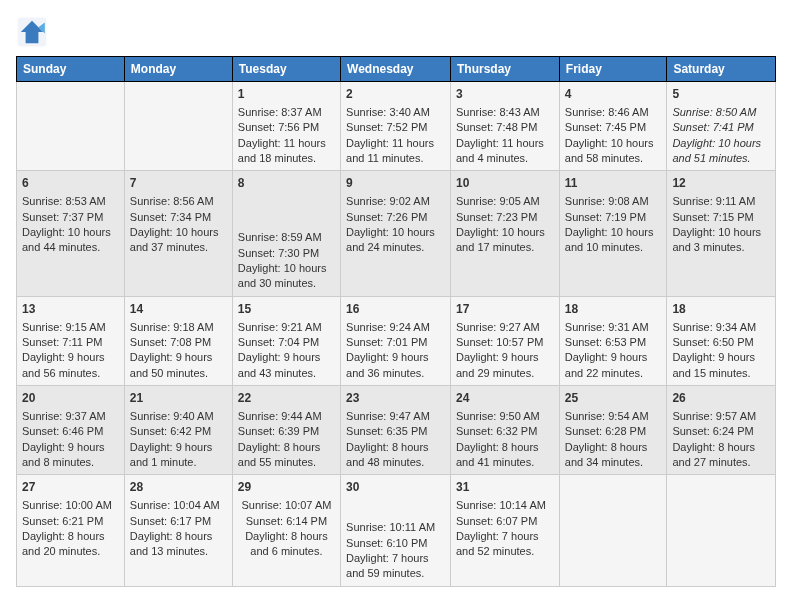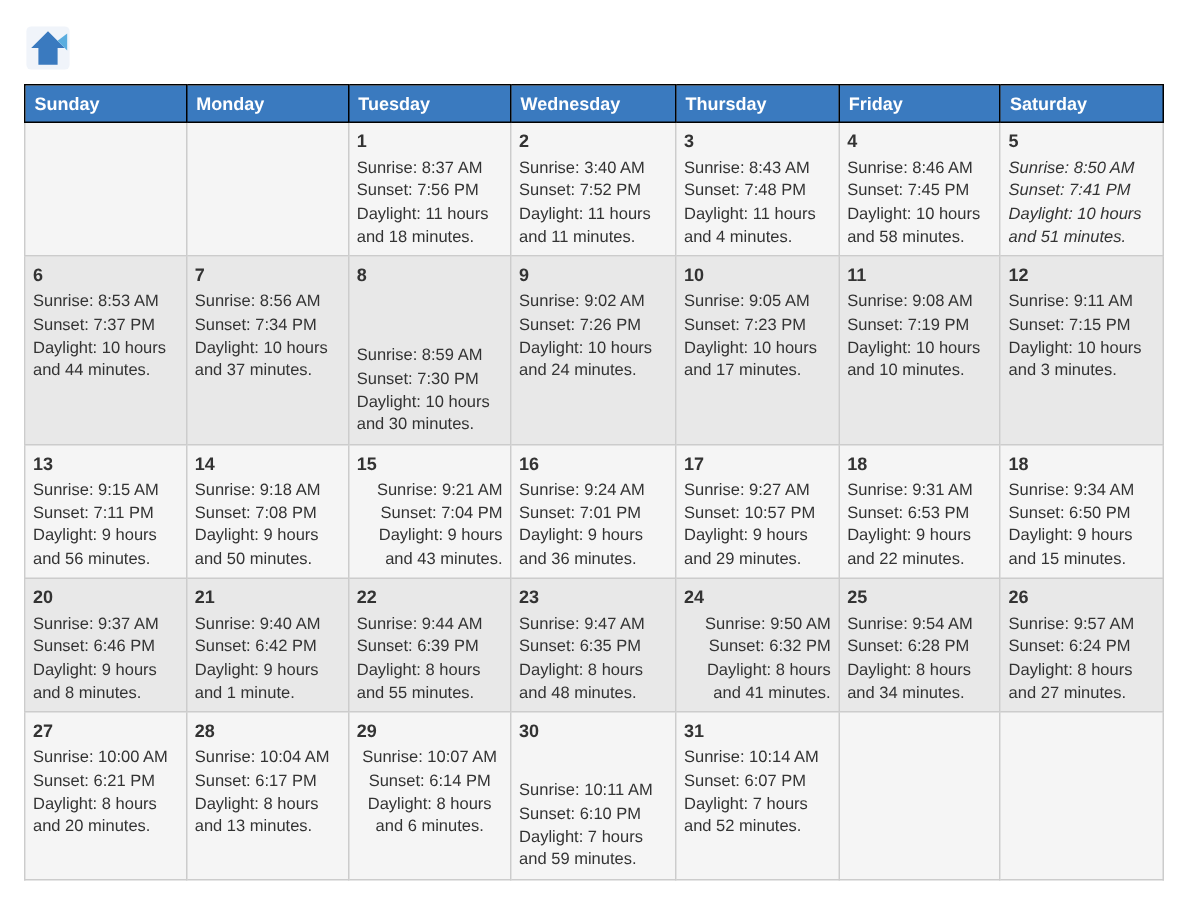--- a/index.html
+++ b/index.html
@@ -209,21 +209,21 @@
 Daylight: 9 hours and 56 minutes.</div>
         </td>
         <td>
           <span class="day-num">14</span>
           <div class="cell-text" style="white-space: pre-line;">Sunrise: 9:18 AM
 Sunset: 7:08 PM
 Daylight: 9 hours and 50 minutes.</div>
         </td>
         <td>
           <span class="day-num">15</span>
-          <div class="cell-text" style="white-space: pre-line; text-align: right;">Sunrise: 9:21 AM
+          <div class="cell-text" style="white-space: pre-line;">Sunrise: 9:21 AM
 Sunset: 7:04 PM
 Daylight: 9 hours and 43 minutes.</div>
         </td>
         <td>
           <span class="day-num">16</span>
           <div class="cell-text" style="white-space: pre-line;">Sunrise: 9:24 AM
 Sunset: 7:01 PM
 Daylight: 9 hours and 36 minutes.</div>
         </td>
         <td>
@@ -265,21 +265,21 @@
 Daylight: 8 hours and 55 minutes.</div>
         </td>
         <td>
           <span class="day-num">23</span>
           <div class="cell-text" style="white-space: pre-line;">Sunrise: 9:47 AM
 Sunset: 6:35 PM
 Daylight: 8 hours and 48 minutes.</div>
         </td>
         <td>
           <span class="day-num">24</span>
-          <div class="cell-text" style="white-space: pre-line; text-align: right;">Sunrise: 9:50 AM
+          <div class="cell-text" style="white-space: pre-line;">Sunrise: 9:50 AM
 Sunset: 6:32 PM
 Daylight: 8 hours and 41 minutes.</div>
         </td>
         <td>
           <span class="day-num">25</span>
           <div class="cell-text" style="white-space: pre-line;">Sunrise: 9:54 AM
 Sunset: 6:28 PM
 Daylight: 8 hours and 34 minutes.</div>
         </td>
         <td>

